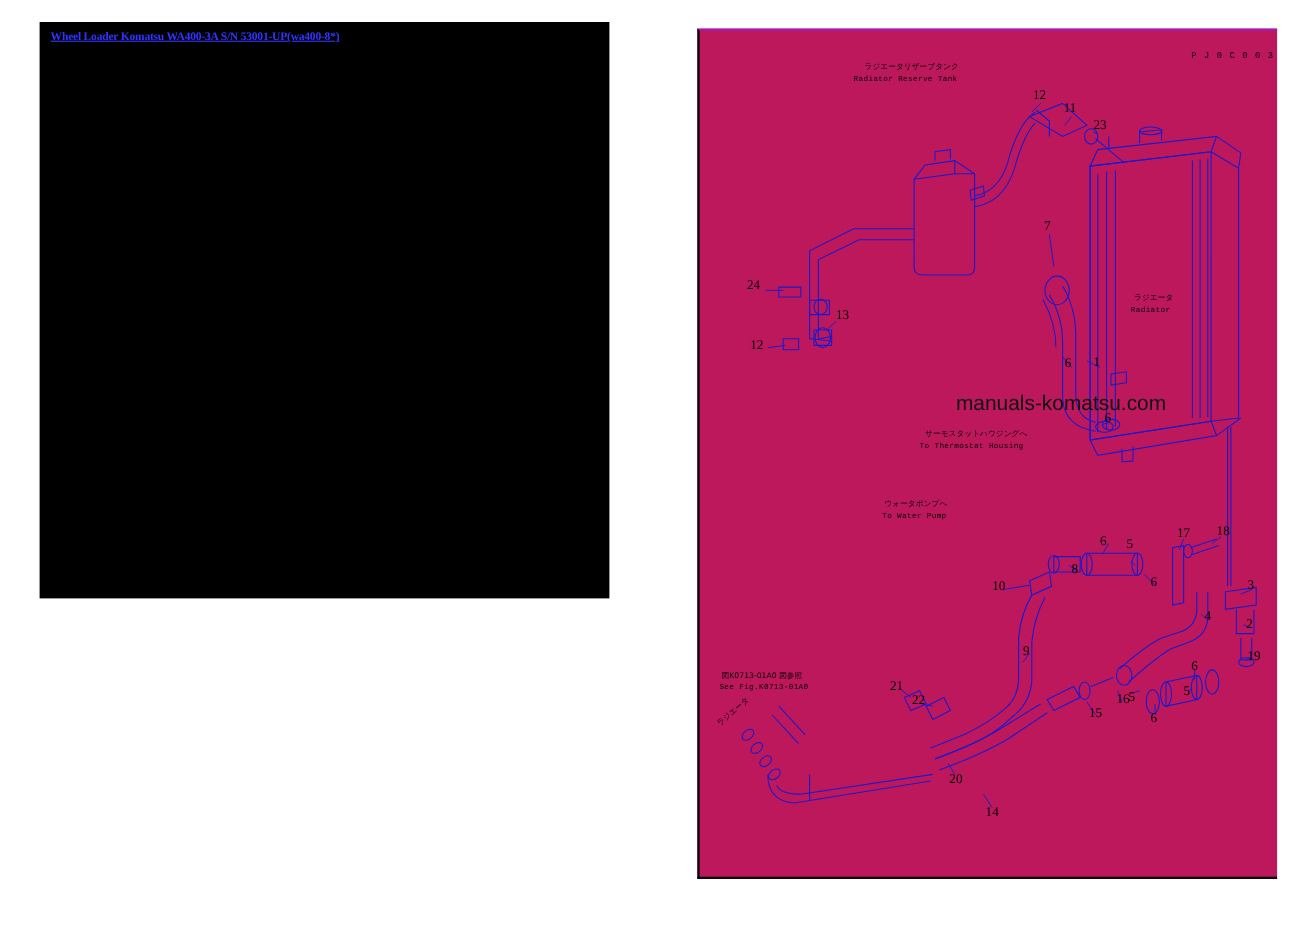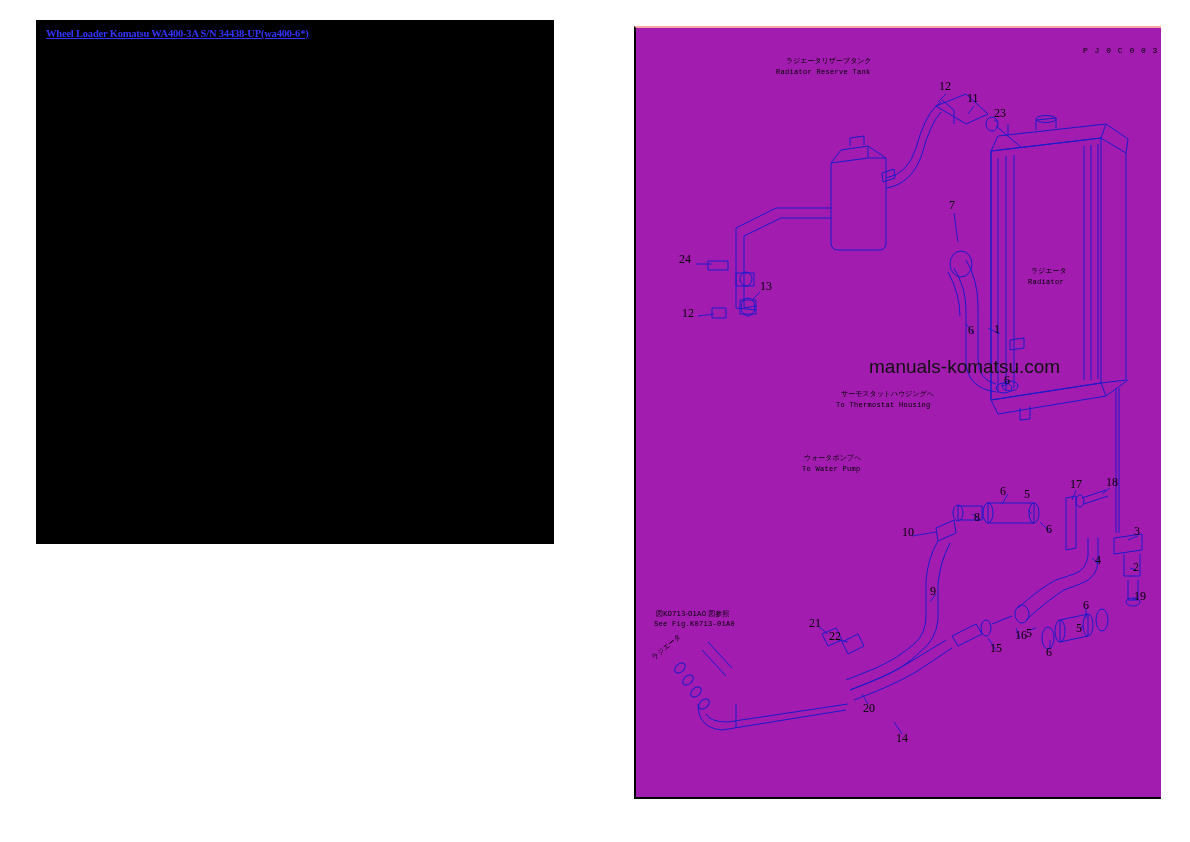--- a/index.html
+++ b/index.html
@@ -37,23 +37,23 @@
     letter-spacing: -0.2px;
   }
 
   
   #diagram-panel {
     position: absolute;
     left: 634px;
     top: 26px;
     width: 527px;
     height: 773px;
-    background: #a21caf;
+    background: #be185d;
     border-left: 2px solid #000000;
-    border-top: 2px solid #fca5a5;
+    border-top: 2px solid #a21caf;
     border-bottom: 2px solid #000000;
     border-right: none;
     box-sizing: border-box;
   }
   #diagram-svg {
     position: absolute;
     left: 0;
     top: 0;
     width: 527px;
     height: 773px;
@@ -94,21 +94,21 @@
   .leader {
     stroke: #1a1acc;
     stroke-width: 0.9;
     fill: none;
   }
 </style>
 </head>
 <body>
 
 <div id="left-panel">
-  <a id="left-link" href="#">Wheel Loader Komatsu WA400-3A S/N 34438-UP(wa400-6*)</a>
+  <a id="left-link" href="#">Wheel Loader Komatsu WA400-3A S/N 53001-UP(wa400-8*)</a>
 </div>
 
 <div id="diagram-panel">
 <svg id="diagram-svg" viewBox="0 0 527 773">
 
   <text class="pagecode" x="447" y="25">P J 0 C 0 0 3</text>
 
   <g>
 
     <path class="ln" d="M355 123 L465 110 L465 355 L355 372 Z"></path>

